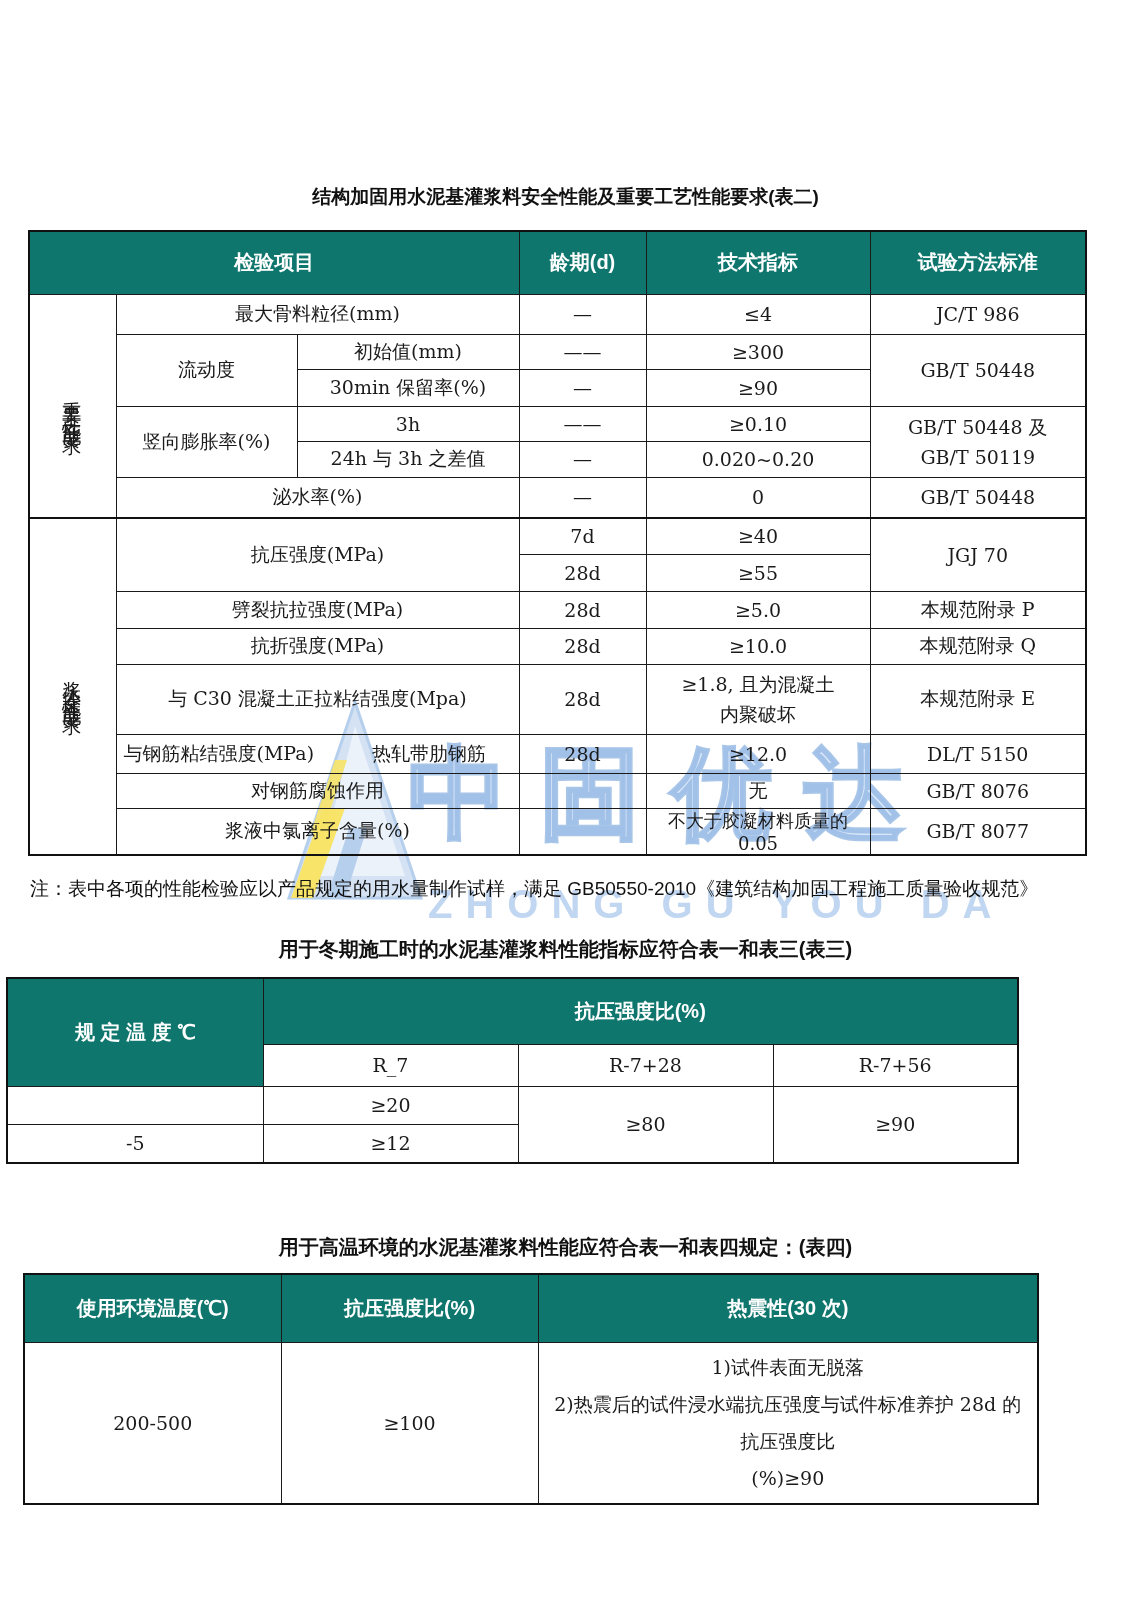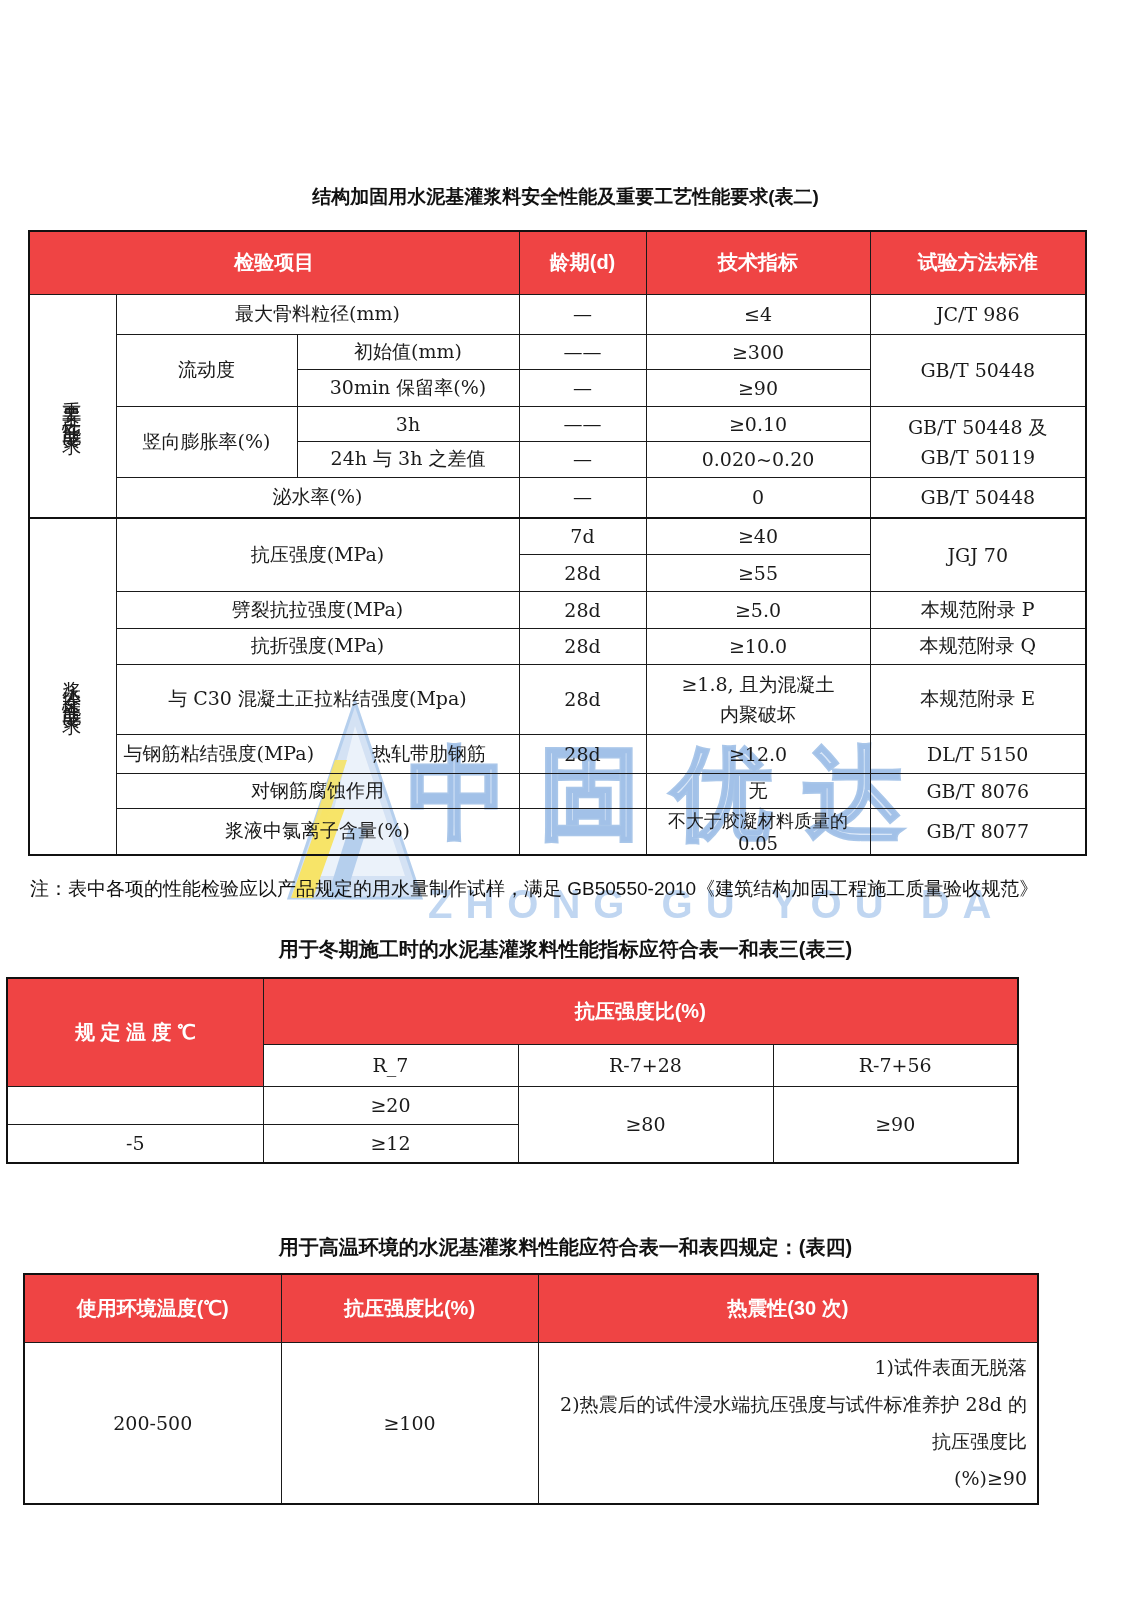--- a/index.html
+++ b/index.html
@@ -42,37 +42,37 @@
     font-family:"Liberation Sans",sans-serif;font-size:19px;color:#111;margin-top:20px;
   }
 
   
   table{border-collapse:collapse;table-layout:fixed;z-index:1;background:transparent;}
   td{
     border:1.5px solid #1a1a1a;text-align:center;vertical-align:middle;
     font-size:19px;padding:0 2px;overflow:hidden;
   }
   .red{
-    background:#ef4444;color:#ffffff;
+    background:#0f766e;color:#ffffff;
     font-family:"Liberation Sans",sans-serif;font-weight:bold;font-size:20px;
     border-color:#1a1a1a;
   }
   .outer{border:2px solid #111;}
   .gsep{border-bottom:2.5px solid #111;}
   .glabel{
     writing-mode:vertical-rl;text-orientation:upright;
     letter-spacing:5px;font-size:19px;padding:6px 0;
   }
   .two-line{line-height:30px;}
   #table2{left:28px;top:230px;}
   #table3{left:6px;top:977px;}
   #table4{left:6px;top:1273px;margin-left:17px;}
   .name-split{display:flex;align-items:center;text-align:left;padding-left:5px;}
   .name-split .second{margin-left:58px;}
-  .thermal-cell{text-align:right;vertical-align:middle;padding:6px 10px;}
+  .thermal-cell{text-align:center;vertical-align:middle;padding:6px 10px;}
   .thermal-cell div{line-height:37px;font-size:19px;}
 </style>
 </head>
 <body>
 
 <div id="watermark" class="abs">
   <svg id="wm-logo" width="140" height="200" viewBox="0 0 140 200">
     <g opacity="0.85">
       <polygon points="72,2 138,198 6,198" fill="#cdddf3" stroke="#a9c7ea" stroke-width="3"></polygon>
       <polygon points="72,26 122,176 34,176" fill="#ffffff" opacity="0.55"></polygon>

